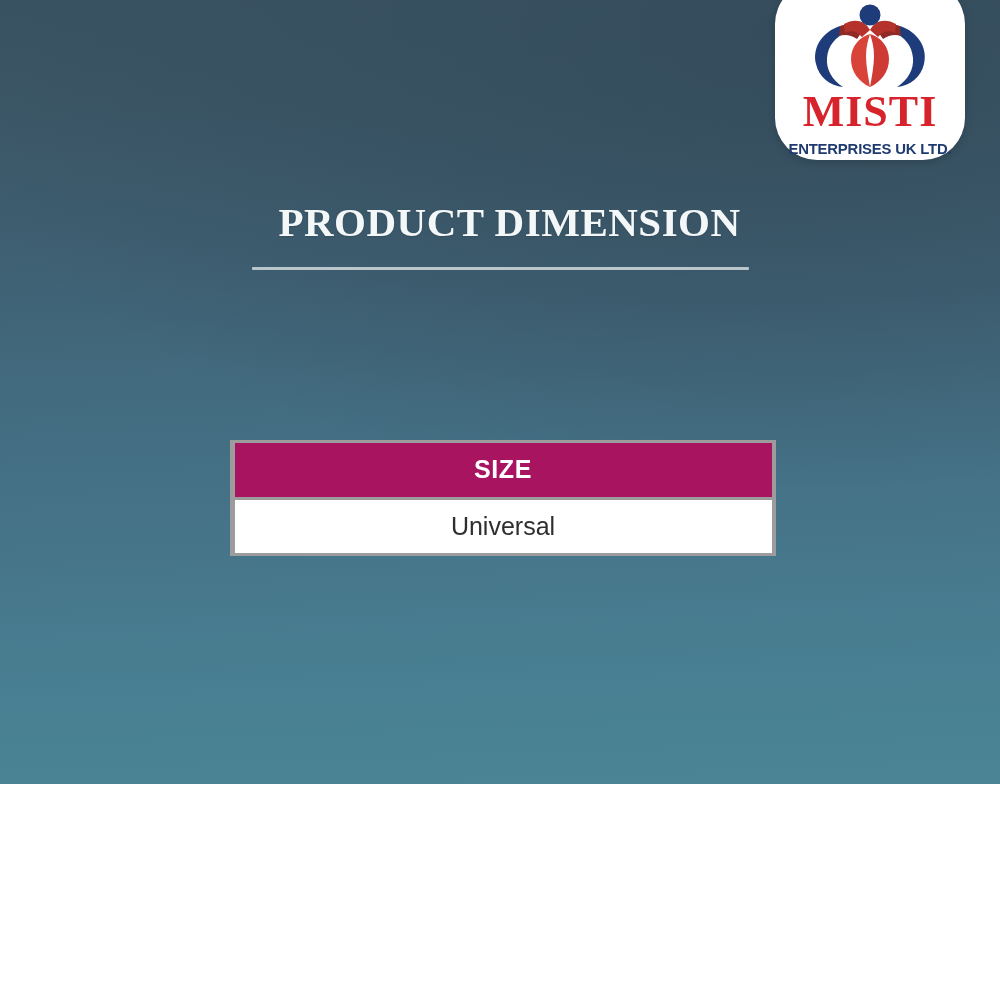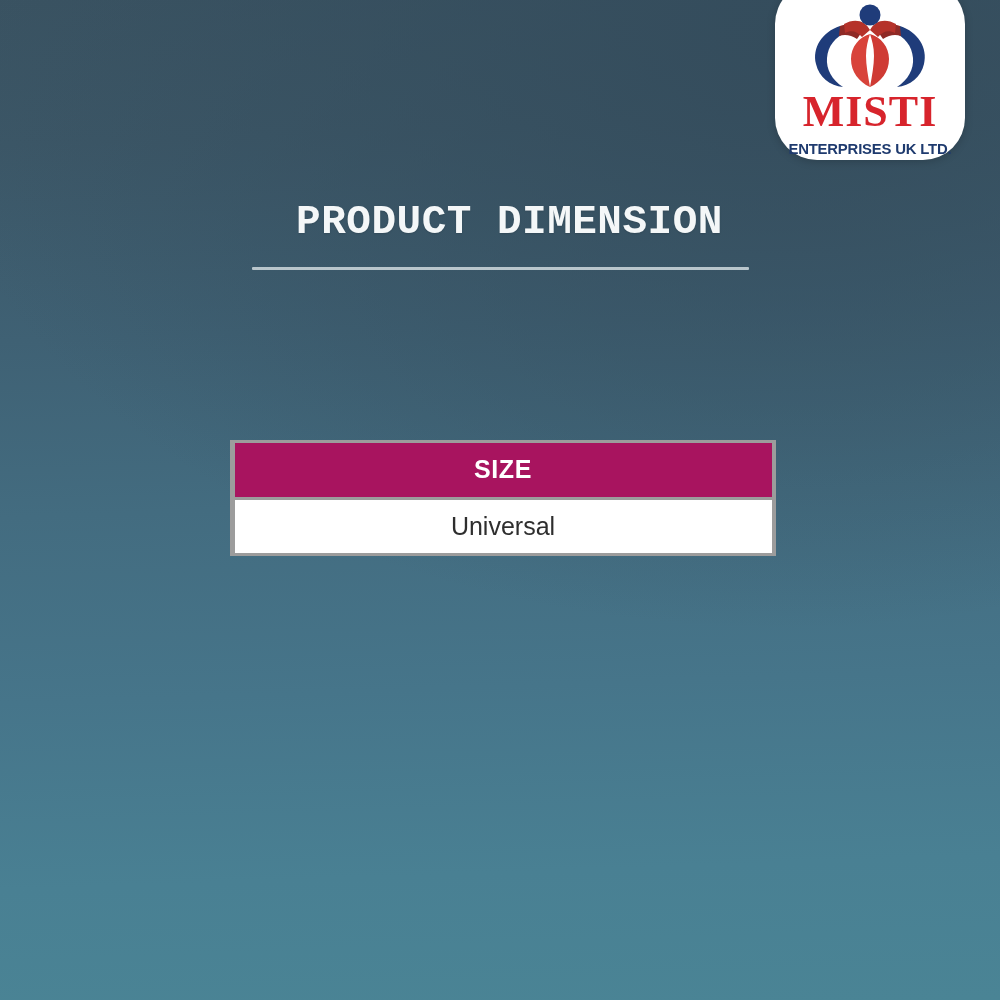--- a/index.html
+++ b/index.html
@@ -3,21 +3,21 @@
 <meta charset="utf-8">
 <style>
   * { margin:0; padding:0; box-sizing:border-box; }
   html, body {
     width:1000px; height:1000px;
     font-family:"Liberation Sans", sans-serif;
     overflow:hidden;
   }
   .canvas {
     position:relative;
-    width:1000px; height:1000px;
+    width:1000px; height:784px;
     background:
       radial-gradient(140% 95% at 78% 4%, rgba(52,76,92,0.95) 0%, rgba(52,76,92,0.0) 62%),
       linear-gradient(178deg, #3a5362 0%, #3c5767 14%, #3f6174 33%, #436c80 50%, #46758a 68%, #498093 86%, #4a8495 100%);
   }
 
   
   .logo-card {
     position:absolute;
     left:775px; top:0px;
     width:190px; height:178px;
@@ -57,21 +57,21 @@
   }
 
   
   .title-wrap {
     position:absolute;
     left:0; top:200px;
     width:1000px;
     text-align:center;
   }
   .page-title {
-    font-family:Liberation Mono, monospace;
+    font-family:Liberation Serif, serif;
     font-weight:bold;
     font-size:41px;
     letter-spacing:0.5px;
     color:#f4f7f8;
     line-height:1.1;
     text-shadow:0 1px 2px rgba(0,0,0,0.12);
     padding-left:19px;
   }
   .title-rule {
     width:497px; height:3px;

